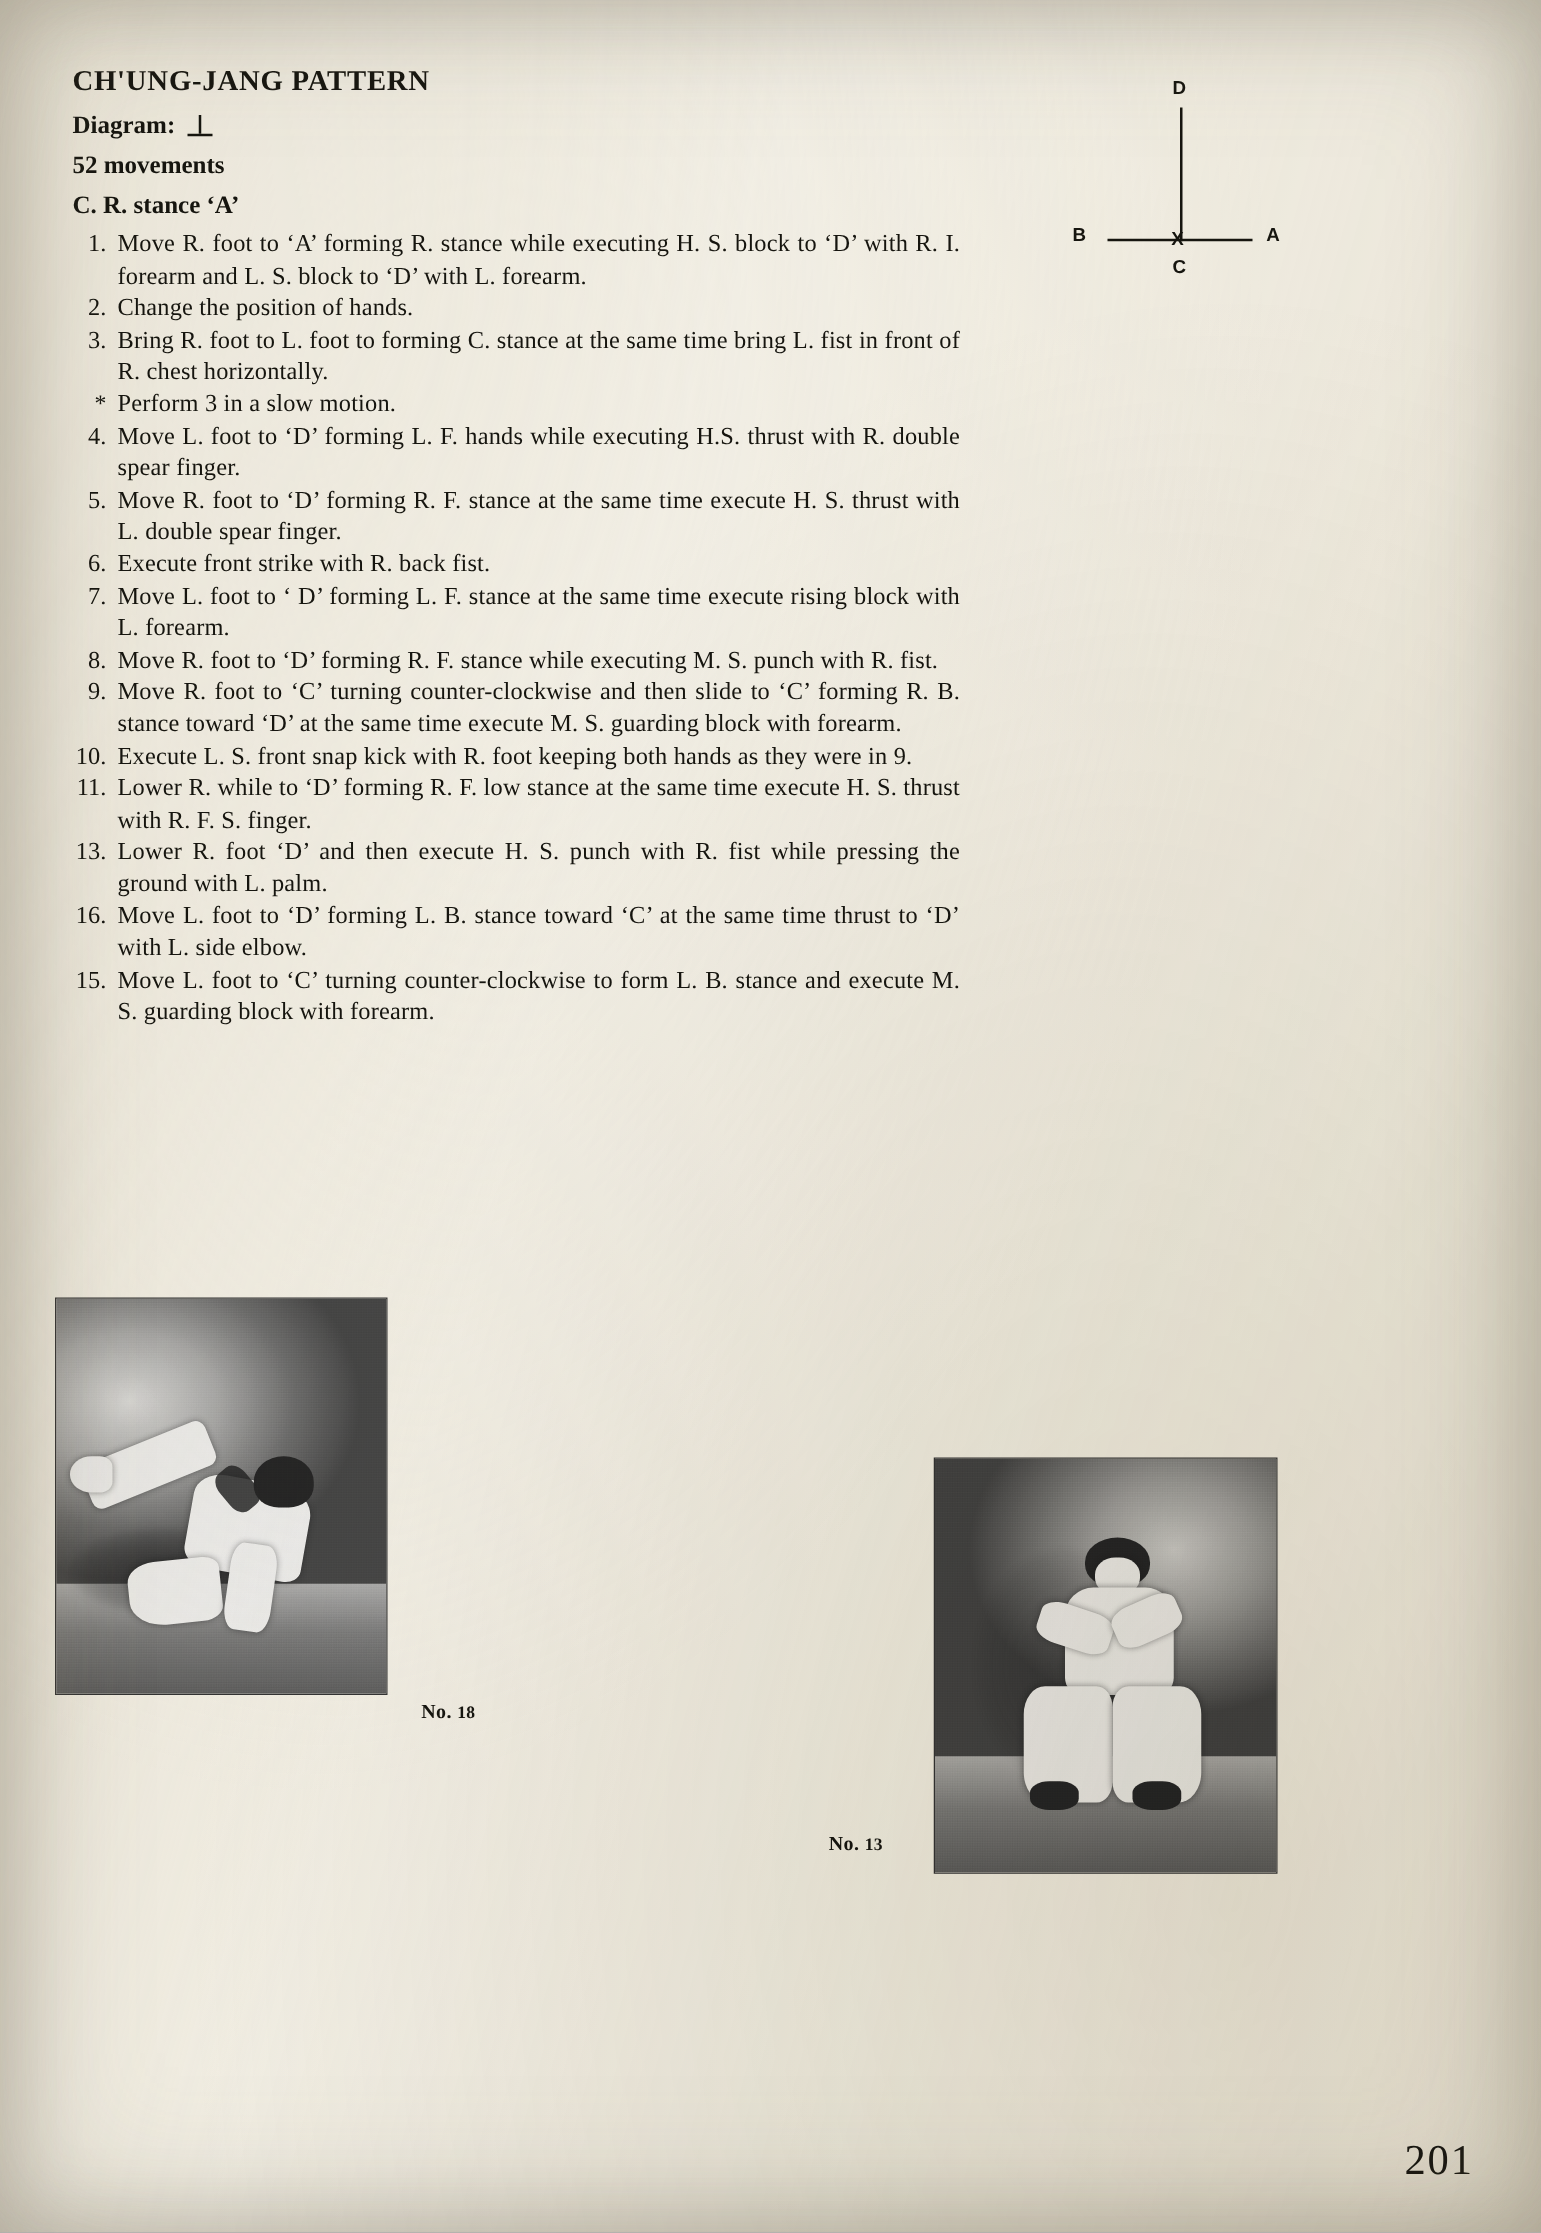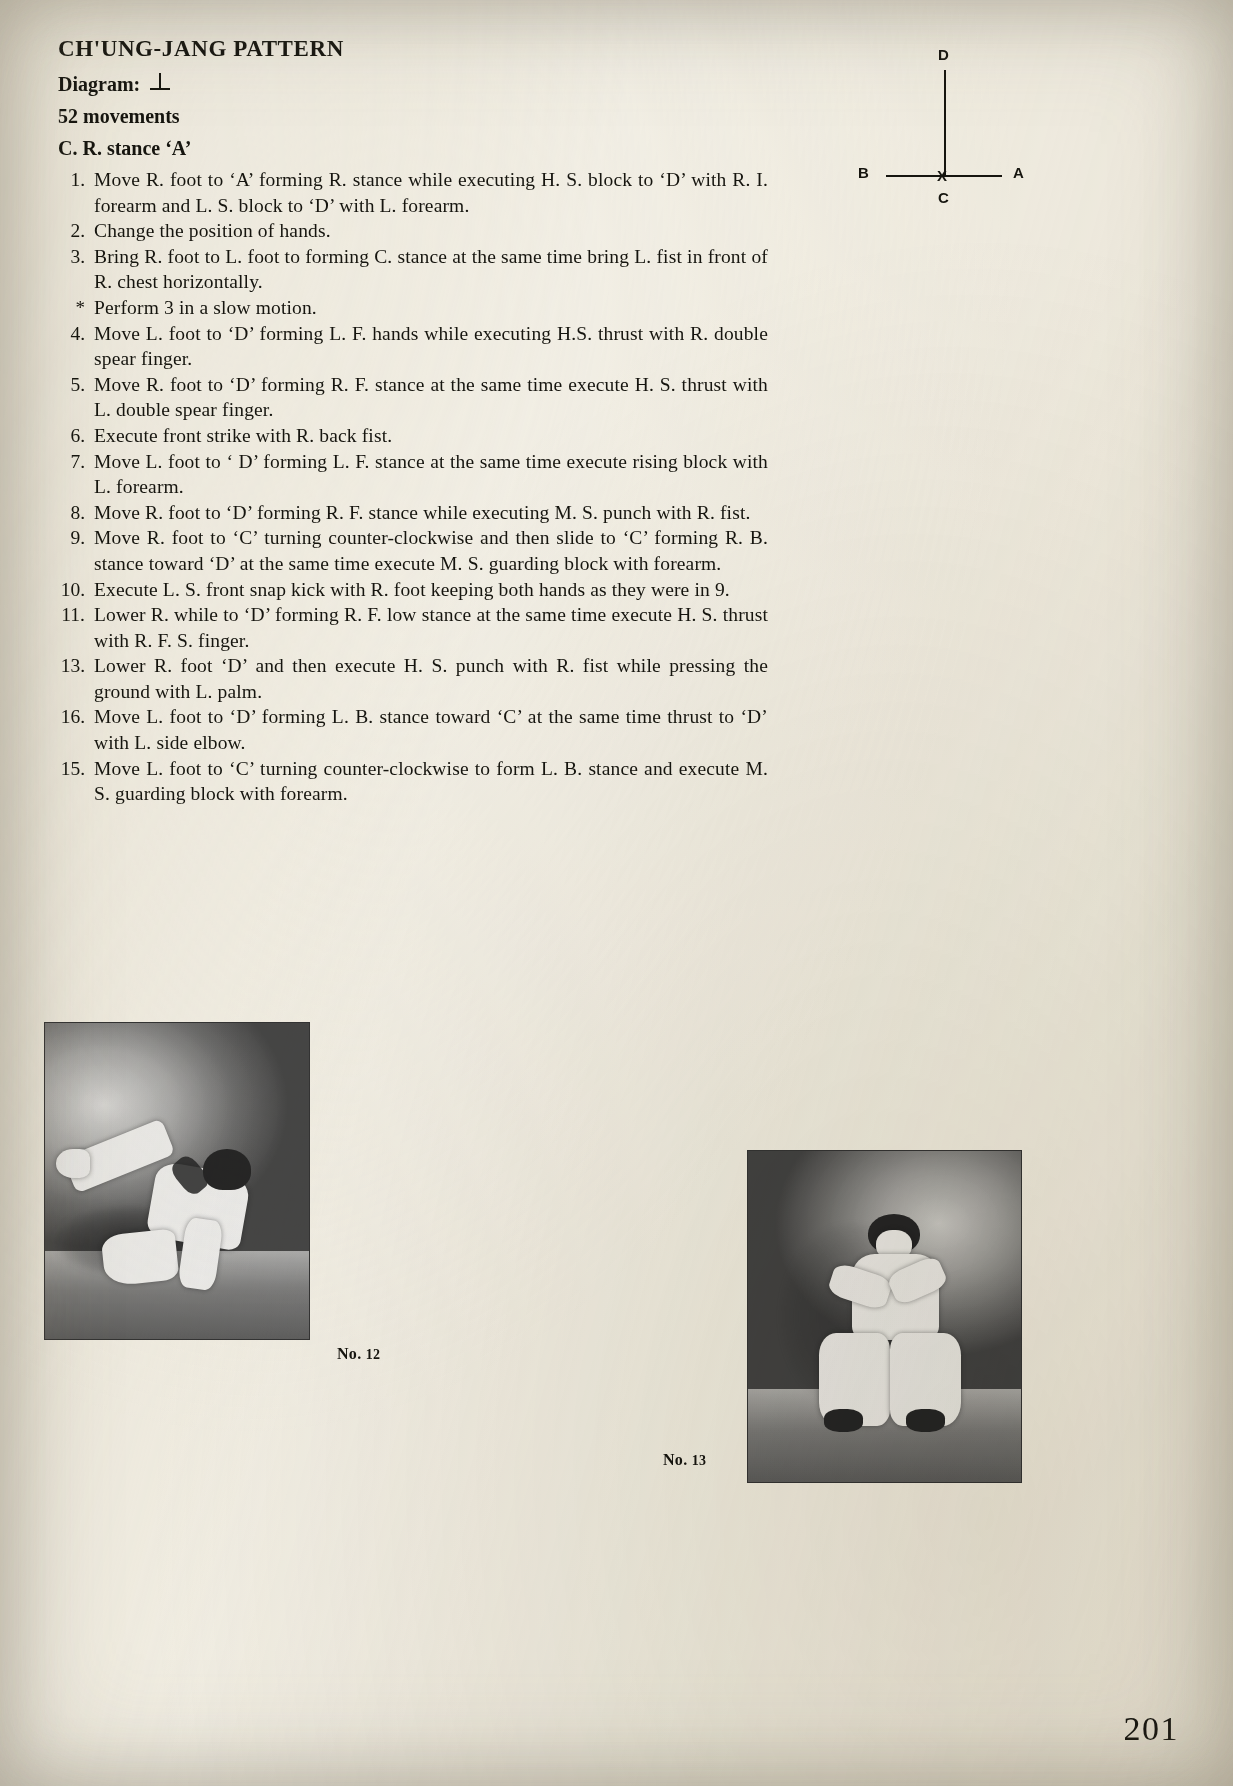--- a/index.html
+++ b/index.html
@@ -39,20 +39,21 @@
     box-shadow: inset 0 0 120px rgba(120,112,92,0.30),
                 inset 22px 0 60px rgba(120,112,92,0.18),
                 inset -22px 0 70px rgba(120,112,92,0.20);
     z-index: 7;
   }
 
   .content {
     position: absolute;
     inset: 0;
     z-index: 5;
+    margin-top: 16px;
   }
 
   
   .heading-block {
     position: absolute;
     left: 58px;
     top: 36px;
     width: 430px;
   }
   .pattern-title {
@@ -61,21 +62,21 @@
     letter-spacing: 0.6px;
     margin: 0 0 11px 0;
     font-variant: small-caps;
     text-transform: none;
   }
   .meta-line {
     font-size: 20px;
     font-weight: bold;
     margin: 0 0 9px 0;
     display: flex;
-    align-items: flex-start;
+    align-items: center;
     gap: 10px;
   }
   .perp-glyph {
     display: inline-block;
     position: relative;
     width: 20px;
     height: 17px;
   }
   .perp-glyph i.v {
     position: absolute;
@@ -348,21 +349,21 @@
 
         <div class="figure-part" style="left:22%; top:66%; width:28%; height:16%; border-radius:30% 18% 22% 40%; transform:rotate(-6deg);"></div>
 
         <div class="figure-part" style="left:52%; top:62%; width:14%; height:22%; border-radius:26%; transform:rotate(8deg);"></div>
         <div class="figure-dark" style="left:50%; top:42%; width:10%; height:12%; border-radius:34%; transform:rotate(-40deg); opacity:0.85;"></div>
         <div class="grain"></div>
       </div>
     </div>
     <div class="photo-caption cap-12">
       <span>No.</span>
-      <span class="cap-num">12</span>
+      <span class="cap-num">18</span>
     </div>
 
     <div class="photo photo-13">
       <div class="photo-inner bg-studio-b">
         <div class="floor"></div>
         <div class="shadow-blob" style="left:12%; top:22%; width:52%; height:56%; opacity:0.55;"></div>
 
         <div class="figure-dark" style="left:44%; top:19%; width:19%; height:12%; border-radius:50% 50% 46% 46%;"></div>
         <div class="figure-part" style="left:47%; top:24%; width:13%; height:9%; border-radius:46%;"></div>
 

